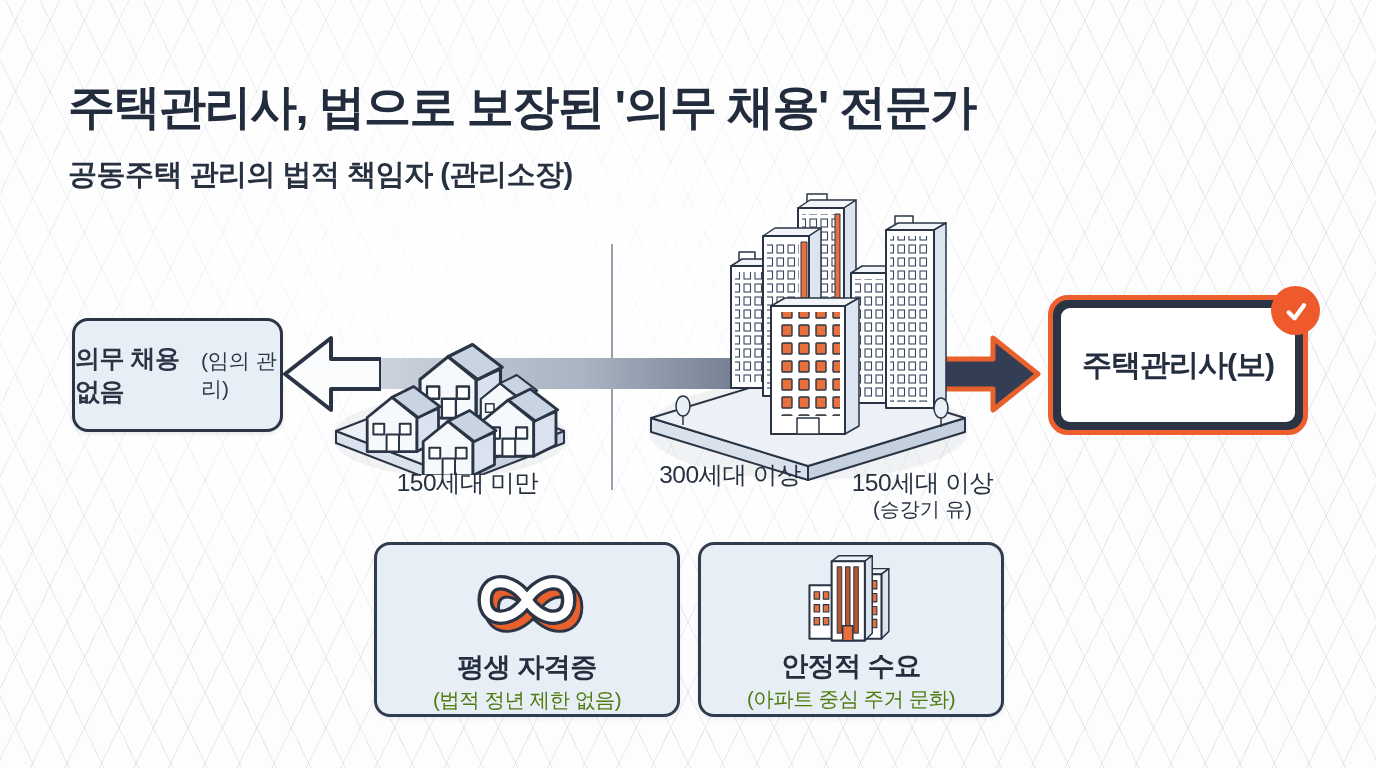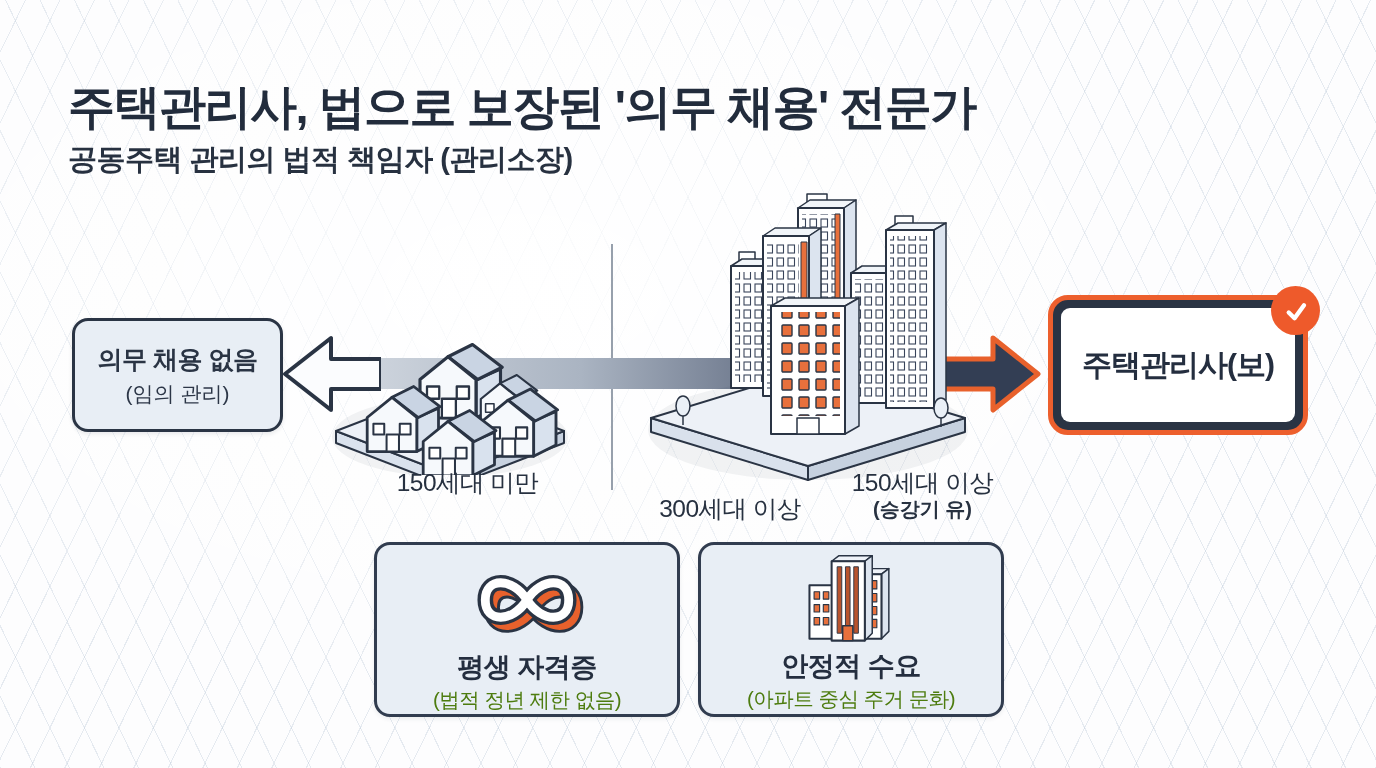--- a/index.html
+++ b/index.html
@@ -14,38 +14,38 @@
       repeating-linear-gradient(-64deg, rgba(184,198,214,.34) 0 1px, transparent 1px 31px);
     position:relative;
   }
   .abs{position:absolute;}
   
   .title{
     left:68px;top:76px;width:1240px;
     font-size:47px;font-weight:800;letter-spacing:-1.5px;color:#222C3C;
   }
   .subtitle{
-    left:68px;top:140px;width:900px;
+    left:68px;top:155px;width:900px;
     font-size:29px;font-weight:700;letter-spacing:-0.5px;color:#273140;
   }
   
   .flow-band{
     left:330px;top:358px;width:660px;height:31px;z-index:1;
     background:linear-gradient(90deg,#d4dae2 0%,#aab4c2 38%,#5d687e 72%,#364055 100%);
   }
   .divider{
     left:611px;top:244px;width:2px;height:246px;z-index:0;background:#97A0AC;
   }
   .arrow-svg{z-index:2;}
   .illus{z-index:3;}
   
   .left-box{
     left:72px;top:318px;width:205px;height:108px;z-index:4;
     background:#E8EEF5;border:3px solid #2A3444;border-radius:16px;
-    display:flex;flex-direction:column;align-items:center;justify-content:center;gap:4px;
+    display:flex;align-items:center;justify-content:center;gap:4px;
     box-shadow:0 2px 4px rgba(40,52,70,.10);
   }
   .left-box .t1{font-size:25px;font-weight:800;letter-spacing:-0.5px;}
   .left-box .t2{font-size:21px;font-weight:500;color:#2C3647;}
   
   .right-box{
     left:1048px;top:295px;width:260px;height:140px;z-index:4;
     background:#2A3444;border:5px solid #ED5F2D;border-radius:20px;
     padding:8px;box-sizing:border-box;
   }
@@ -55,23 +55,23 @@
   }
   .right-box .t1{font-size:30px;font-weight:800;letter-spacing:-1px;color:#242E3F;}
   .right-box .t2{font-size:30px;font-weight:800;letter-spacing:-1px;color:#ED5F2D;}
   .badge{
     left:1271px;top:286px;width:49px;height:49px;border-radius:50%;
     background:#EE5A2B;z-index:5;display:flex;align-items:center;justify-content:center;
   }
   
   .lab{font-size:24.5px;font-weight:400;letter-spacing:-0.5px;text-align:center;color:#273140;z-index:4;}
   .lab-left{left:360px;top:466px;width:215px;}
-  .lab-mid{left:640px;top:492px;width:180px;text-align:center;}
+  .lab-mid{left:640px;top:458px;width:180px;text-align:center;}
   .lab-right{left:830px;top:466px;width:185px;}
-  .lab-sub{left:830px;top:496px;width:185px;font-size:20px;font-weight:700;text-align:center;color:#273140;z-index:4;}
+  .lab-sub{left:830px;top:496px;width:185px;font-size:20px;font-weight:400;text-align:center;color:#273140;z-index:4;}
   
   .card{
     top:542px;width:306px;height:175px;z-index:4;
     background:#E8EEF5;border:3px solid #313C4F;border-radius:16px;
     box-sizing:border-box;
     display:flex;flex-direction:column;align-items:center;justify-content:flex-start;
     box-shadow:0 2px 4px rgba(40,52,70,.08);
   }
   .card.c1{left:374px;justify-content:space-between;}
   .card.c2{left:698px;}

